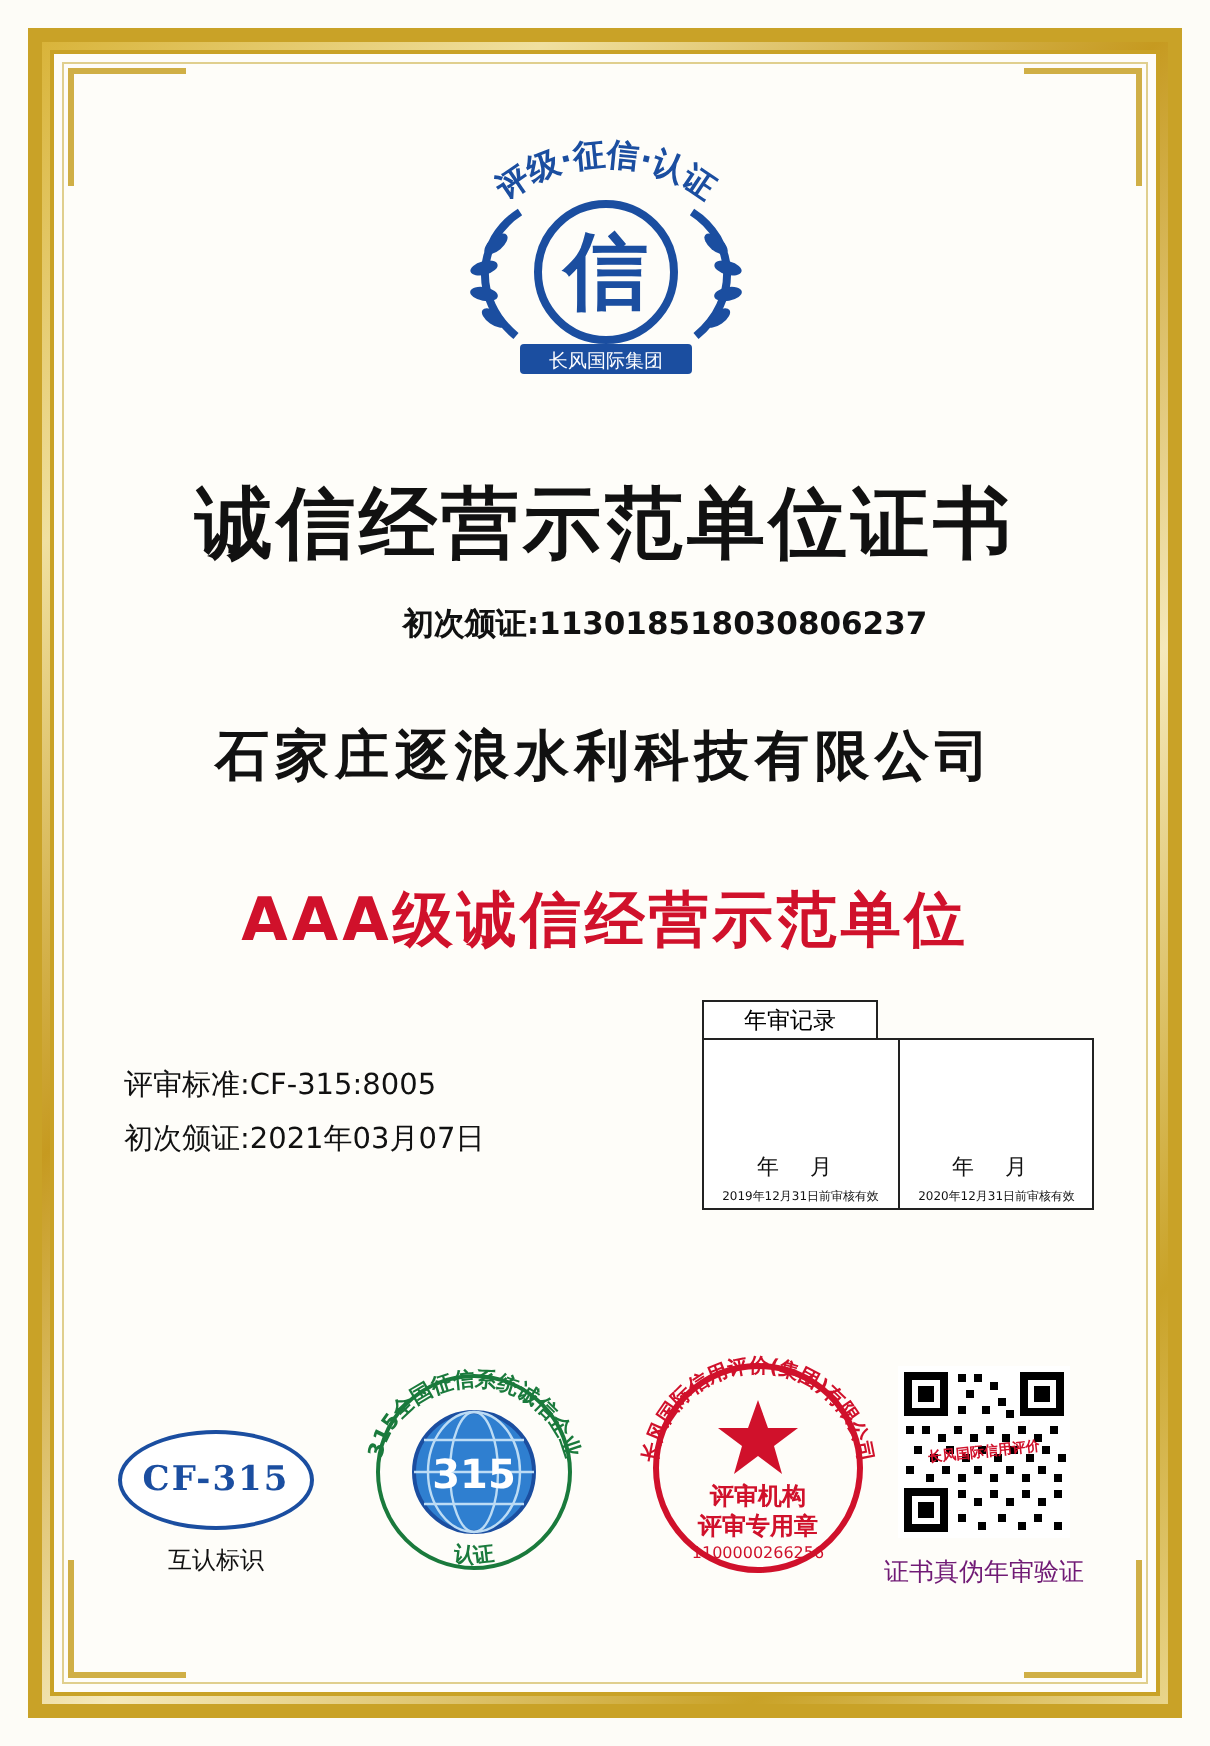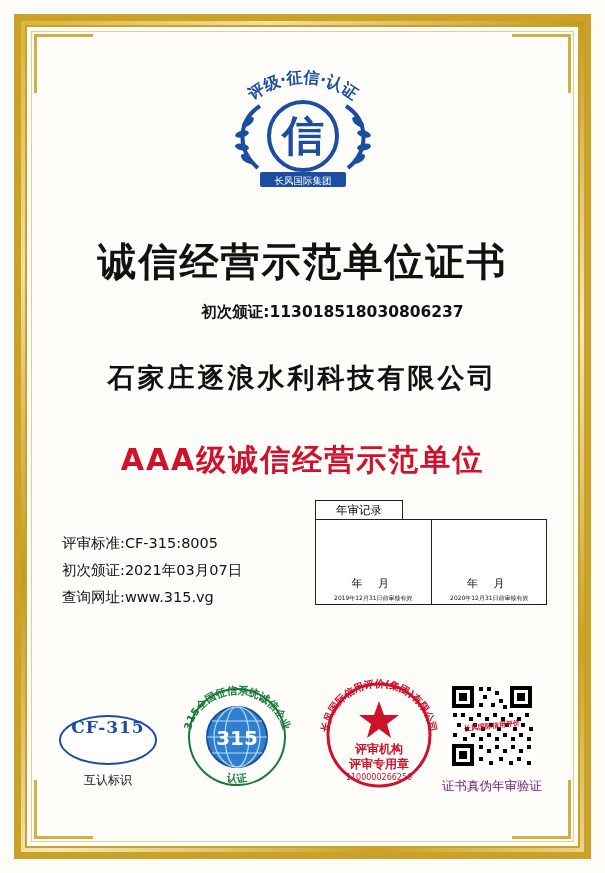--- a/index.html
+++ b/index.html
@@ -147,21 +147,21 @@
     line-height: 27px;
     margin-top: 20px;
   }
   .details div { white-space: nowrap; }
 
   
   .review {
     position: absolute;
     top: 460px;
     right: 18px;
-    width: 232px;
+    width: 196px;
   }
   .review-title {
     border: 1px solid #222;
     border-bottom: none;
     width: 86px;
     margin-left: 0;
     text-align: center;
     font-family: "DejaVu Sans", sans-serif;
     font-size: 11.5px;
     padding: 2px 0 1px 0;
@@ -210,21 +210,21 @@
     height: 150px;
   }
   .badge { position: absolute; text-align: center; }
 
   .badge-cf { left: 16px; bottom: 38px; width: 104px; }
   .cf-oval {
     width: 94px; height: 46px;
     border: 2px solid #1b4ea0;
     border-radius: 50%;
     margin: 0 auto;
-    display: flex; align-items: flex-start; justify-content: center;
+    display: flex; align-items: center; justify-content: center;
     background: #fff;
   }
   .cf-oval span {
     font-family: "DejaVu Serif", serif;
     font-size: 17px;
     font-weight: bold;
     color: #1b4ea0;
     letter-spacing: 1px;
   }
   .cf-caption {
@@ -314,21 +314,20 @@
       <span>初次颁证:</span><span>113018518030806237</span>
     </div>
 
     <div class="company">石家庄逐浪水利科技有限公司</div>
 
     <div class="grade">AAA级诚信经营示范单位</div>
 
     <div class="details">
       <div>评审标准:CF-315:8005</div>
       <div>初次颁证:2021年03月07日</div>
-      <div>查询网址:www.315.vg</div>
     </div>
 
     <div class="review">
       <div class="review-title">年审记录</div>
       <div class="review-grid">
         <div class="review-cell">
           <div class="ym">年 月</div>
           <div class="note">2019年12月31日前审核有效</div>
         </div>
         <div class="review-cell">

